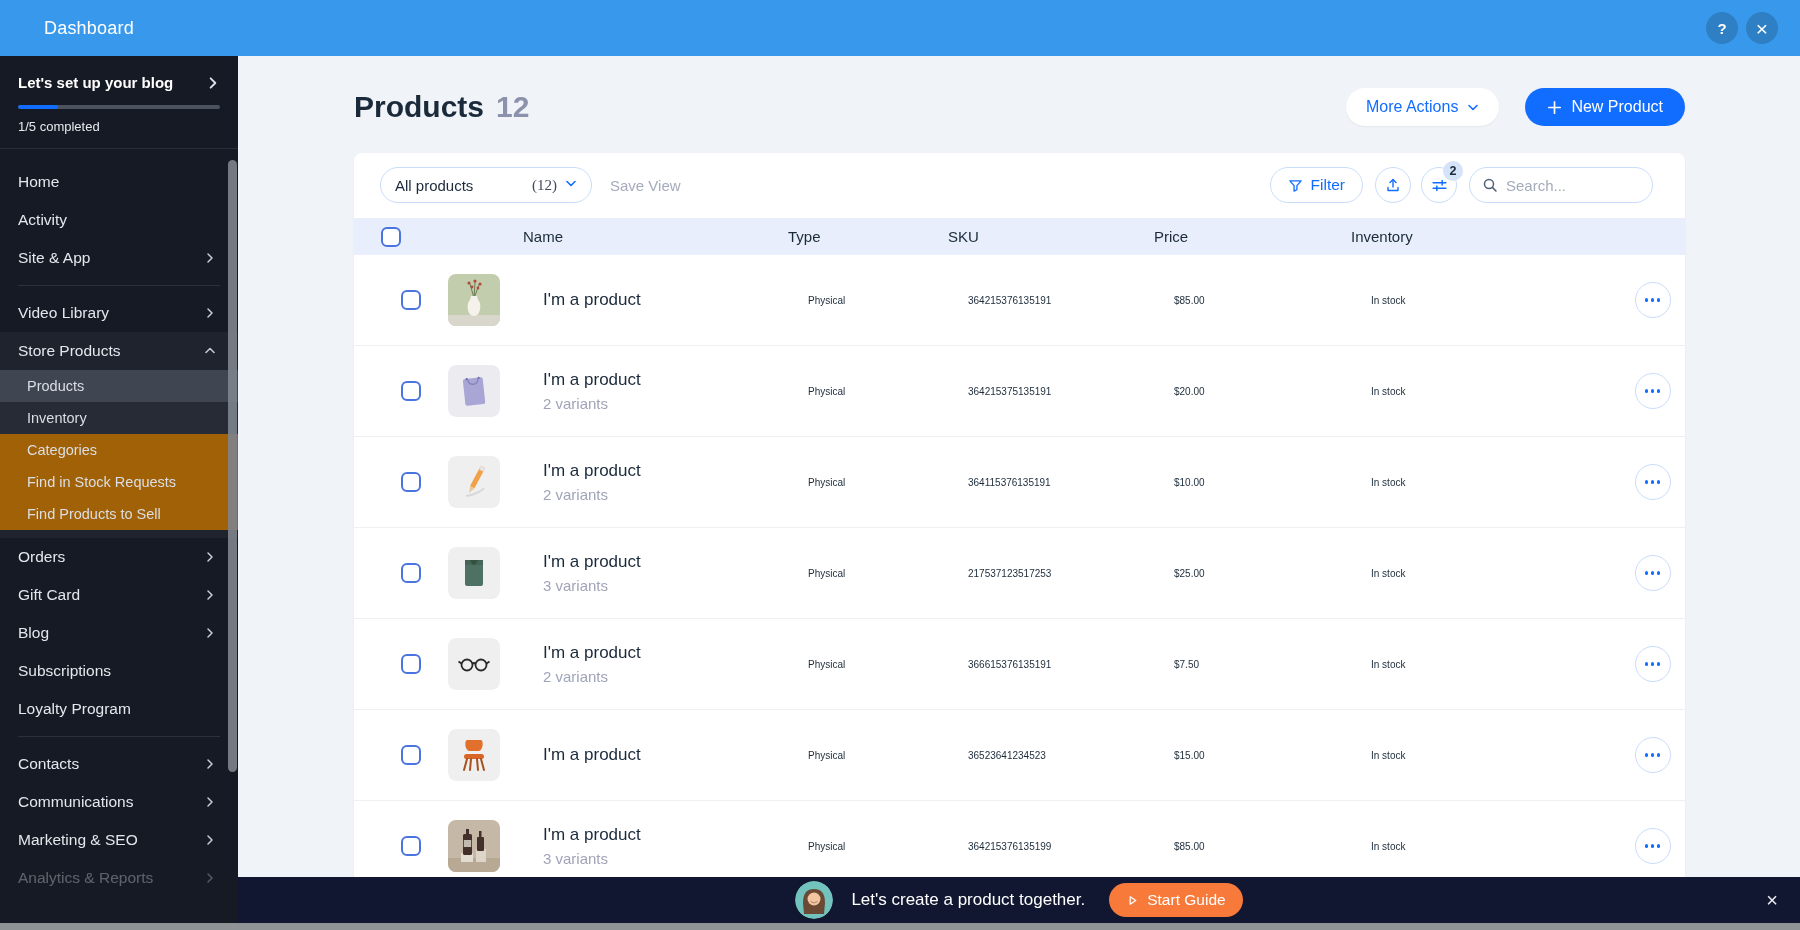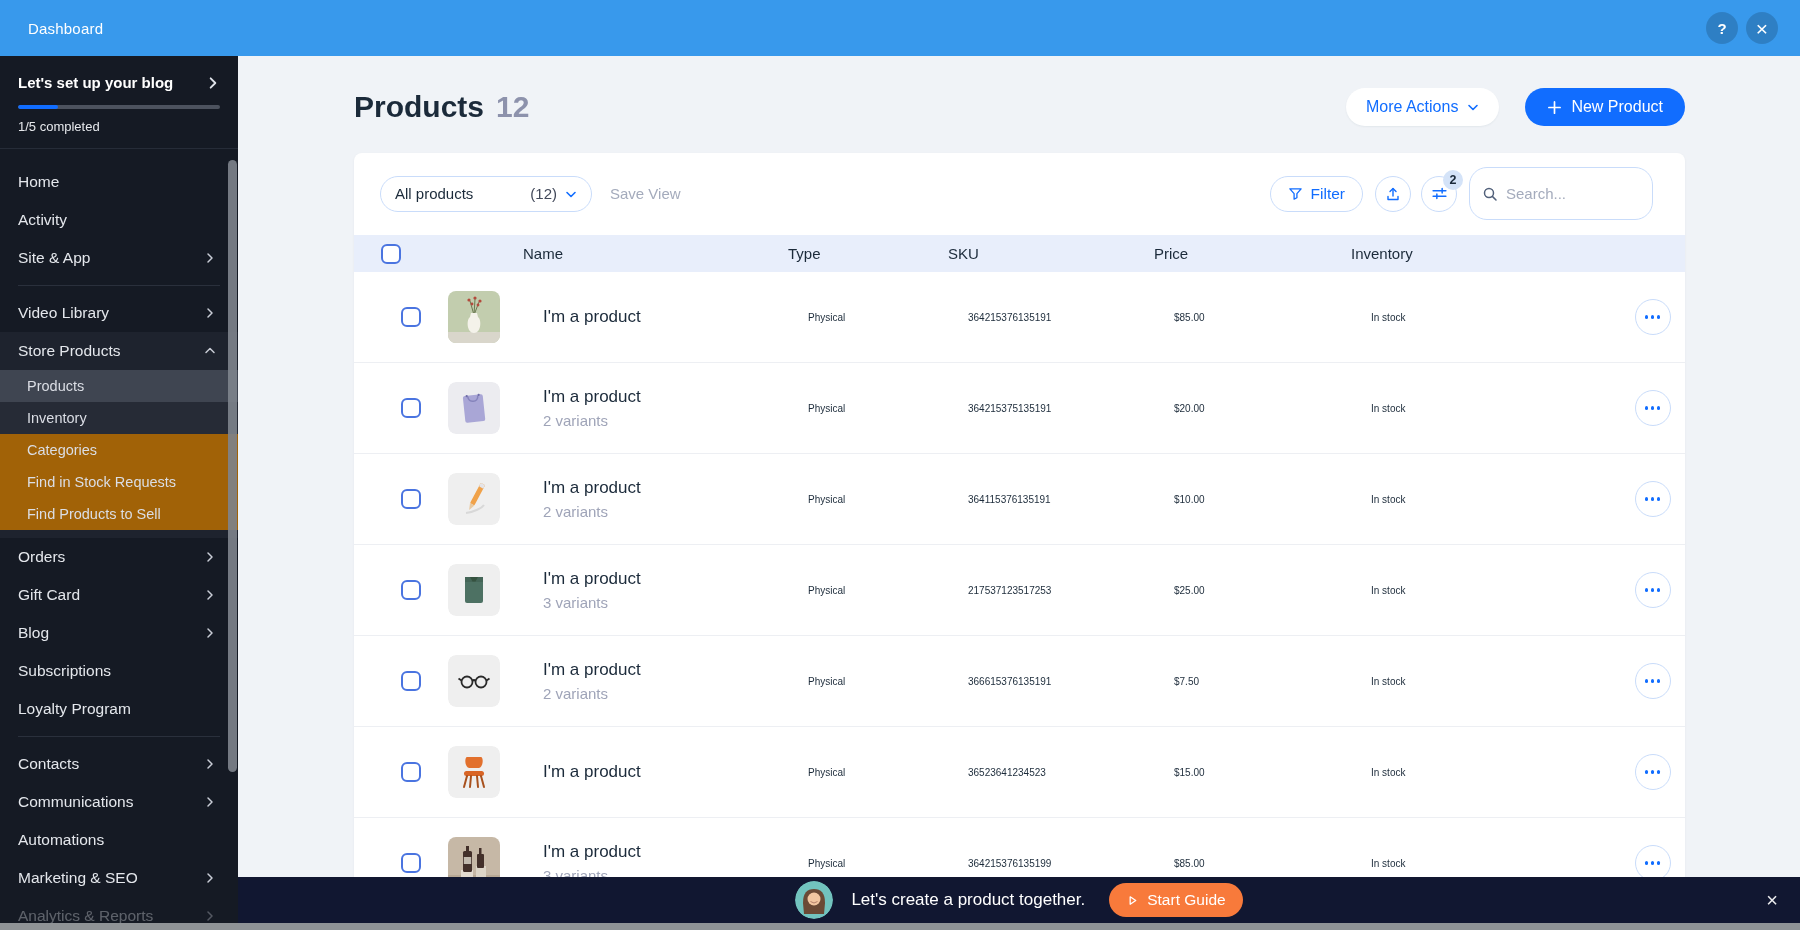--- a/index.html
+++ b/index.html
@@ -2,21 +2,21 @@
 <html><head>
 <meta charset="utf-8">
 <style>
   * { box-sizing:border-box; margin:0; padding:0; }
   html,body { width:1800px; height:930px; overflow:hidden;
     font-family:"Liberation Sans","DejaVu Sans",sans-serif; background:#F0F3F7; color:#1C2B3A; }
 
   
   .topbar { position:fixed; top:0; left:0; right:0; height:56px; background:#3899EC;
     display:flex; align-items:center; justify-content:space-between; padding:0 22px 0 28px; z-index:40; }
-  .topbar-title { color:#fff; font-size:15px; letter-spacing:.2px; }
+  .topbar-title { color:#fff; font-size:18px; letter-spacing:.2px;margin-left:16px; }
   .topbar-right { display:flex; gap:8px; }
   .tb-circle { width:32px; height:32px; border-radius:50%; background:rgba(0,0,0,.17);
     color:#fff; display:flex; align-items:center; justify-content:center; cursor:pointer;
     font-size:15px; font-weight:bold; }
   .tb-circle.close { font-weight:normal; font-size:21px; line-height:1; }
 
   
   .sidebar { position:fixed; top:56px; left:0; bottom:0; width:238px; background:#151A24;
     overflow:hidden; z-index:30; }
   .setup-card { padding:18px 18px 14px 18px; cursor:pointer; }
@@ -54,34 +54,34 @@
   .btn-primary { height:38px; border:none; border-radius:19px; background:#116DFF; color:#fff;
     font-size:16px; padding:4px 22px; display:flex; align-items:center; gap:9px; cursor:pointer; font-family:inherit; }
 
   
   .card { margin:27px 115px 0 116px; background:#fff; border-radius:8px; height:740px;
     overflow:hidden; box-shadow:0 1px 3px rgba(22,45,61,.05); }
   .toolbar { display:flex; align-items:center; padding:14px 32px 15px 26px; }
   .view-pill { width:212px; height:36px; border:1.5px solid #C9DCFA; border-radius:18px;
     display:flex; align-items:center; justify-content:space-between; padding:0 14px; cursor:pointer; background:#fff; }
   .view-label { font-size:15px; color:#1B2A3A; }
-  .view-right { display:flex; align-items:center; gap:8px; }
+  .view-right { display:flex; gap:8px;font-family:Liberation Serif, serif; }
   .view-count { font-size:15px; color:#42495A; }
   .save-view { margin-left:18px; font-size:15px; color:#A4ABBC; cursor:default; }
   .filter-pill { margin-left:auto; height:36px; border:1.5px solid #C9DCFA; border-radius:18px;
     background:#fff; color:#116DFF; font-size:15.5px; padding:0 17px; display:flex; align-items:center; gap:8px;
     cursor:pointer; font-family:inherit; }
   .icon-circle { width:36px; height:36px; border-radius:50%; border:1.5px solid #C9DCFA; background:#fff;
     display:flex; align-items:center; justify-content:center; cursor:pointer; position:relative; }
   .icon-circle.export { margin-left:12px; }
   .icon-circle.customize { margin-left:10px; }
   .badge { position:absolute; top:-7px; right:-7px; width:20px; height:20px; border-radius:50%;
     background:#D4E3F8; color:#1B2A3A; font-size:12.5px; font-weight:bold;
     display:flex; align-items:center; justify-content:center; }
-  .search-pill { margin-left:12px; width:184px; height:53px; border:1.5px solid #C9DCFA; border-radius:18px;
+  .search-pill { margin-left:12px; width:184px; height:36px; border:1.5px solid #C9DCFA; border-radius:18px;
     background:#fff; display:flex; align-items:center; padding:9px 12px; gap:8px; }
   .search-pill input { border:none; outline:none; width:130px; font-size:15px; font-family:inherit; color:#1B2A3A; background:transparent; }
   .search-pill input::placeholder { color:#A4ABBC; }
 
   
   .t-grid { display:grid; grid-template-columns:74px 95px 265px 160px 206px 197px 249px 1fr; align-items:center; }
   .t-head { height:37px; background:#E8EEFB; font-size:15px; color:#1B2A3A; }
   .t-row { height:91px; border-bottom:1px solid #EDEFF3; cursor:pointer; background:#fff;padding-left:20px; }
   .cell-check { display:flex; justify-content:center; }
   .checkbox { width:20px; height:20px; border:2px solid #4A74E0; border-radius:6px; background:#fff; cursor:pointer; }
@@ -225,23 +225,20 @@
           </svg>
         </span>
       </div>
       <div class="nav-item">
         <span>Communications</span>
         <span class="nav-chev">
           <svg width="12" height="12" viewBox="0 0 12 12" fill="none" stroke="currentColor" stroke-width="1.5" stroke-linecap="round" stroke-linejoin="round">
             <path d="M4 2 L8 6 L4 10"></path>
           </svg>
         </span>
-      </div>
-      <div class="nav-item">
-        <span>Automations</span>
       </div>
       <div class="nav-item">
         <span>Marketing &amp; SEO</span>
         <span class="nav-chev">
           <svg width="12" height="12" viewBox="0 0 12 12" fill="none" stroke="currentColor" stroke-width="1.5" stroke-linecap="round" stroke-linejoin="round">
             <path d="M4 2 L8 6 L4 10"></path>
           </svg>
         </span>
       </div>
       <div class="nav-item faded">

